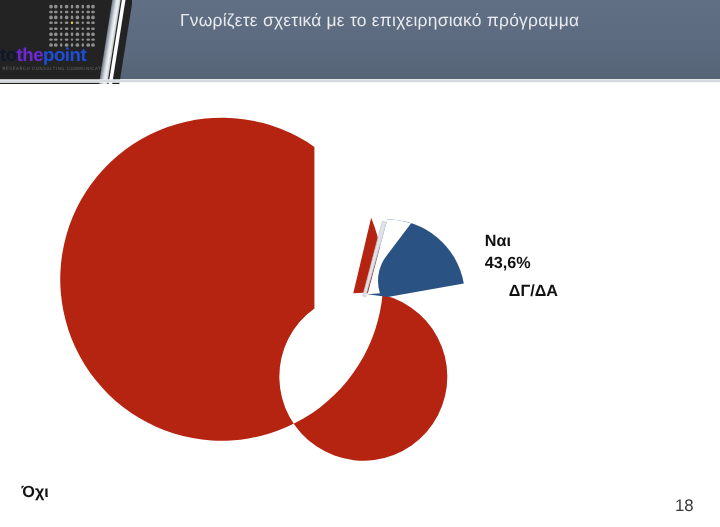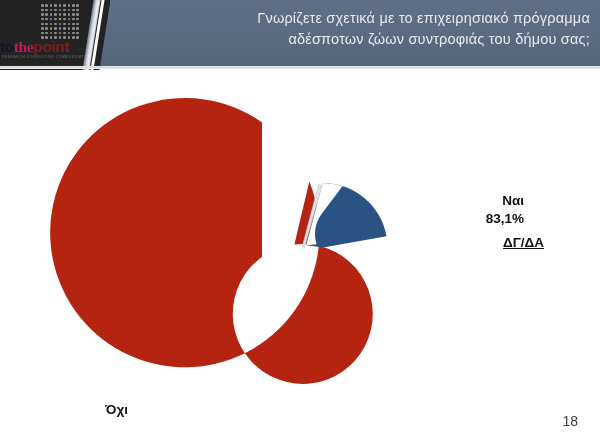--- a/index.html
+++ b/index.html
@@ -36,21 +36,21 @@
     left: 0; top: 66px;
     width: 600px;
     height: 3px;
     background: linear-gradient(180deg, #e9ecef 0%, #cfd4da 60%, #ffffff 100%);
   }
   .header-title {
     position: absolute;
     left: 150px;
     top: 8px;
     width: 440px;
-    text-align: right;
+    text-align: left;
     color: #e8eaee;
     font-size: 14.5px;
     line-height: 21px;
     letter-spacing: 0.2px;
   }
   .header-title-line2 {
     display: block;
   }
 
   
@@ -110,22 +110,22 @@
     position: absolute;
     left: 0px;
     top: 38px;
     width: 92px;
     font-size: 15.5px;
     font-weight: bold;
     letter-spacing: -0.4px;
     white-space: nowrap;
   }
   .logo-word .w1 { color: #0f172a; }
-  .logo-word .w2 { color: #be185d; font-family: Liberation Serif, serif; }
-  .logo-word .w3 { color: #7f1d1d; }
+  .logo-word .w2 { color: #6d28d9; }
+  .logo-word .w3 { color: #1d4ed8; }
   .logo-tagline {
     position: absolute;
     left: 2px;
     top: 55px;
     width: 92px;
     font-size: 3.4px;
     letter-spacing: 0.55px;
     color: #6a6a6a;
     white-space: nowrap;
     transform: scaleY(1.15);
@@ -144,47 +144,46 @@
     left: 0; top: 0;
   }
 
   
   .lbl {
     position: absolute;
     color: #111111;
     font-size: 13.5px;
     font-weight: bold;
     line-height: 18px;
-    text-align: right;
+    text-align: left;
     white-space: nowrap;
   }
   .lbl .v { display: block; }
   .lbl-nai   { left: 404px; top: 122px; width: 120px; }
-  .lbl-dgda  { left: 424px; top: 164px; width: 120px; text-decoration: underline; }
+  .lbl-dgda  { left: 424px; top: 164px; width: 120px; }
   .lbl-oxi   { left: 18px;  top: 307px; width: 110px; margin-top: 24px; }
 
   
   .page-number {
     position: absolute;
     right: 22px;
     bottom: 10px;
     color: #3b3b3b;
     font-size: 14px;
     margin-left: 16px;
   }
 </style>
 </head>
 <body>
 
 <div class="header">
   <div class="header-band"></div>
 
   <div class="header-title">
     <span>Γνωρίζετε σχετικά με το επιχειρησιακό πρόγραμμα</span>
-    <span class="header-title-line2">αδέσποτων ζώων συντροφιάς του δήμου σας;</span>
   </div>
 
   <div class="logo-panel">
     <div class="logo-bg"></div>
     <div class="dot-grid">
       <i></i>
         <i></i>
         <i></i>
         <i></i>
         <i></i>
@@ -289,21 +288,21 @@
     <path fill="#ffffff" d="M 306.3 175.2
              L 322.7 112.9
              A 64.5 64.5 0 0 1 342.6 116.1
              L 322.3 143.0
              A 34 34 0 0 0 316.6 174.3
              Z"></path>
   </svg>
 
   <div class="lbl lbl-nai">
     <span>Ναι</span>
-    <span class="v">83,1%</span>
+    <span class="v">43,6%</span>
   </div>
 
   <div class="lbl lbl-dgda">
     <span>ΔΓ/ΔΑ</span>
   </div>
 
   <div class="lbl lbl-oxi">
     <span>Όχι</span>
   </div>
 </div>

